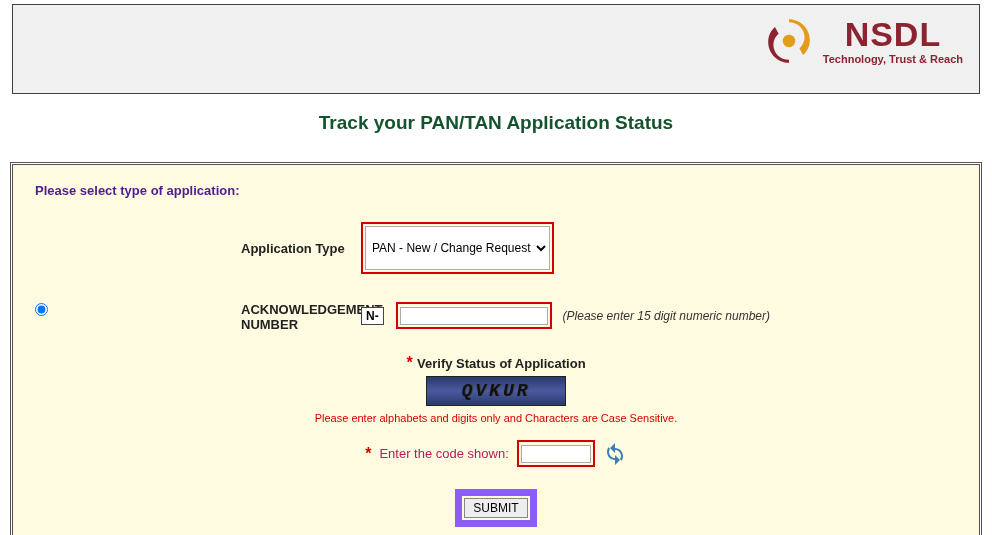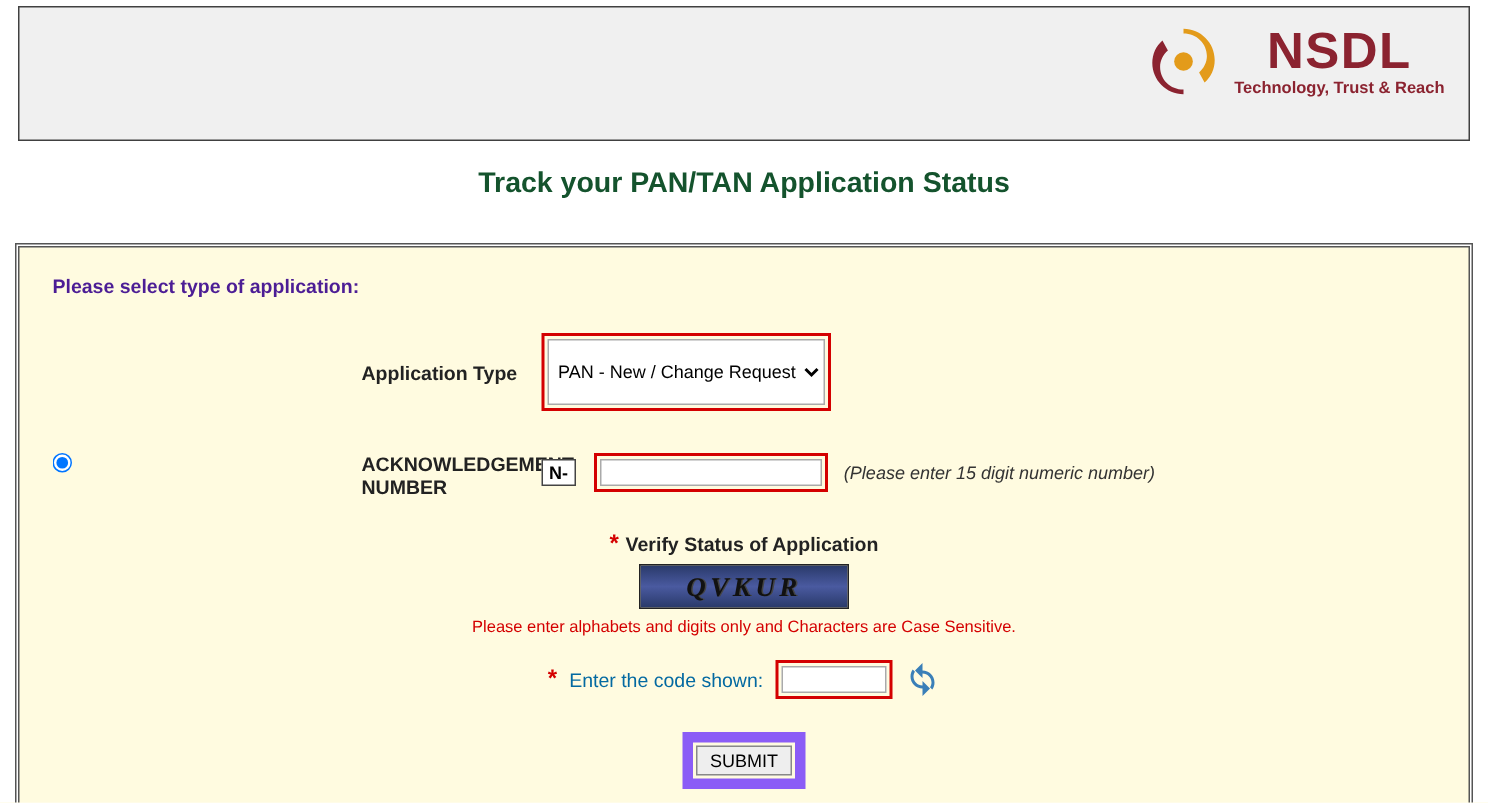--- a/index.html
+++ b/index.html
@@ -139,21 +139,21 @@
     .req-star { color: #d40000; font-weight: bold; }
     .captcha-img {
       margin: 4px auto 6px;
       width: 140px;
       height: 30px;
       border: 1px solid #222;
       background: linear-gradient(0deg, #2a3a6a 0%, #4a5aa0 50%, #2a3a6a 100%);
       display: flex;
       align-items: center;
       justify-content: center;
-      font-family: Liberation Serif, serif;
+      font-family: Liberation Mono, monospace;
       font-weight: bold;
       font-size: 18px;
       letter-spacing: 3px;
       color: #111;
       text-shadow: 1px 0 #444;
       font-style: italic;
     }
     .captcha-note {
       font-size: 11px;
       color: #d40000;
@@ -161,21 +161,21 @@
     }
     .enter-code-row {
       display: flex;
       align-items: center;
       justify-content: center;
       gap: 8px;
       margin-bottom: 22px;
     }
     .enter-code-label {
       font-size: 13px;
-      color: #0369a1;
+      color: #be185d;
     }
     .code-input-wrap {
       border: 2px solid #d40000;
       padding: 2px;
       display: inline-block;
     }
     .code-input {
       width: 70px;
       font-size: 12px;
       border: 1px solid #aaa;

